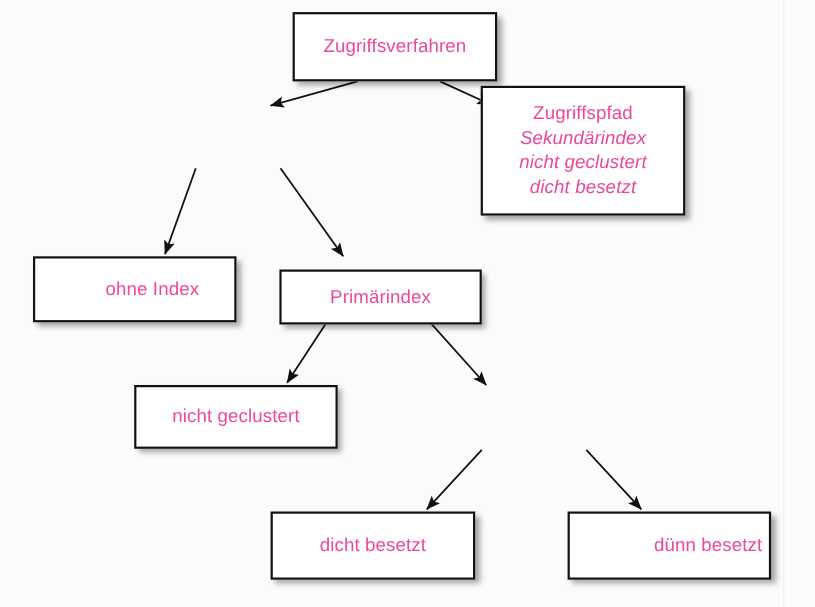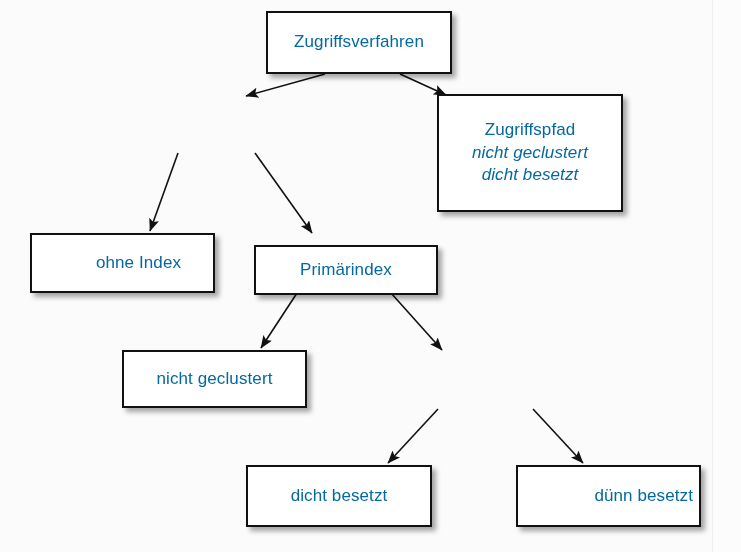--- a/index.html
+++ b/index.html
@@ -43,21 +43,21 @@
   .node {
     position: absolute;
     box-sizing: border-box;
     background: #ffffff;
     border: 2px solid #111111;
     box-shadow: 4px 4px 5px rgba(0,0,0,0.35);
     display: flex;
     align-items: center;
     justify-content: center;
     text-align: center;
-    color: #0369a1;
+    color: #ec4899;
     font-size: 17px;
     line-height: 1.32;
     letter-spacing: 0.1px;
     z-index: 2;
   }
   .node .lines {
     width: 100%;
     padding: 0 6px;
     box-sizing: border-box;
   }
@@ -100,23 +100,24 @@
     <line x1="533" y1="409" x2="583" y2="463" stroke="#111111" stroke-width="1.6" marker-end="url(#arrowhead)"></line>
   </svg>
 
   <div class="node" style="left:266px; top:11px; width:186px; height:63px;">
     <div class="lines">
       <span>Zugriffsverfahren</span>
     </div>
   </div>
 
 
-  <div class="node" style="left:437px; top:94px; width:186px; height:118px;">
+  <div class="node" style="left:437px; top:78px; width:186px; height:118px;">
     <div class="lines">
       <div class="line-upright">Zugriffspfad</div>
+      <div class="line-italic">Sekundärindex</div>
       <div class="line-italic">nicht geclustert</div>
       <div class="line-italic">dicht besetzt</div>
     </div>
   </div>
 
   <div class="node" style="left:30px; top:233px; width:185px; height:60px;padding-left:32px;">
     <div class="lines">
       <span>ohne Index</span>
     </div>
   </div>

